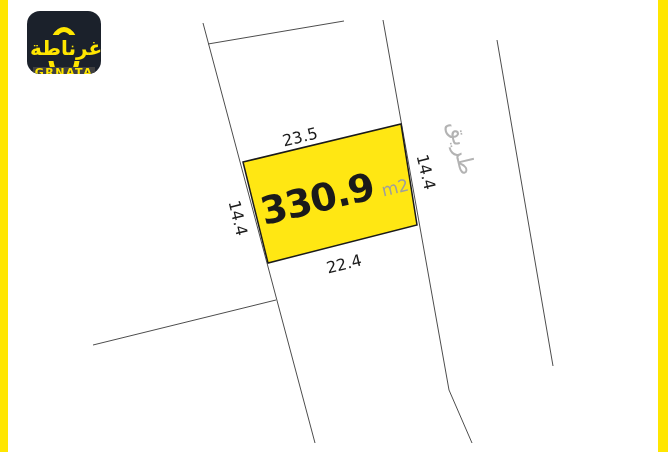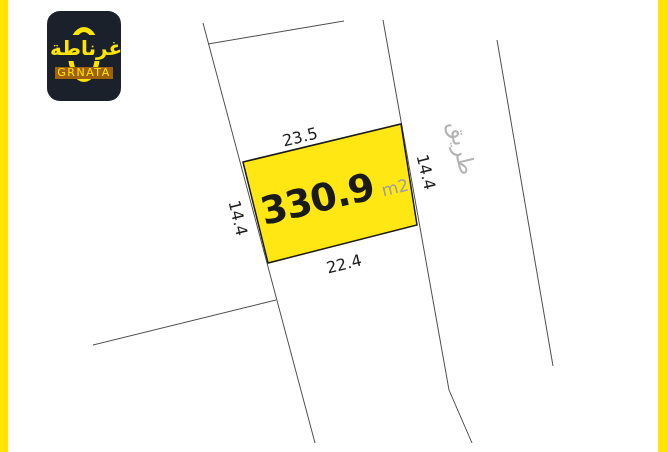--- a/index.html
+++ b/index.html
@@ -71,25 +71,24 @@
   }
   .area-unit {
     font-size: 17px;
     color: #9e9e9e;
   }
 
   
   .logo {
     position: absolute;
     left: 27px; top: 11px;
-    width: 74px; height: 90px;
+    width: 74px; height: 63px;
     background: #1b212b;
     border-radius: 13px;
     overflow: hidden;
-    margin-left: 20px;
   }
   .logo-ring {
     position: absolute;
     left: 21px; top: 16px;
     width: 32px; height: 55px;
     box-sizing: border-box;
     border: 5px solid #ffe600;
     border-radius: 50%;
   }
   .logo-text {
@@ -102,23 +101,23 @@
     display: inline-block;
     background: #1b212b;
     color: #ffe600;
     font-weight: bold;
     font-size: 20px;
     line-height: 26px;
     padding: 0 3px;
   }
   .logo-latin {
     display: inline-block;
-    background: #a16207;
+    background: #404040;
     color: #ffe600;
-    font-weight: normal;
+    font-weight: bold;
     font-size: 11px;
     letter-spacing: 1.5px;
     line-height: 12px;
     padding: 0 2px;
   }
 </style>
 </head>
 <body>
 
 <div class="stage">

